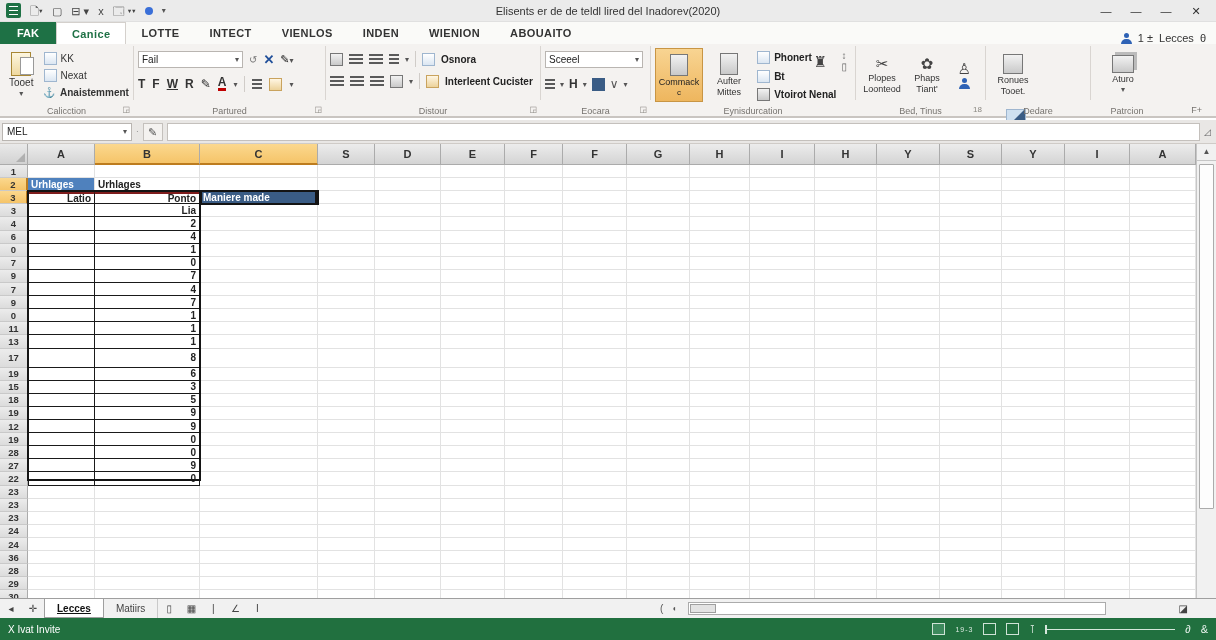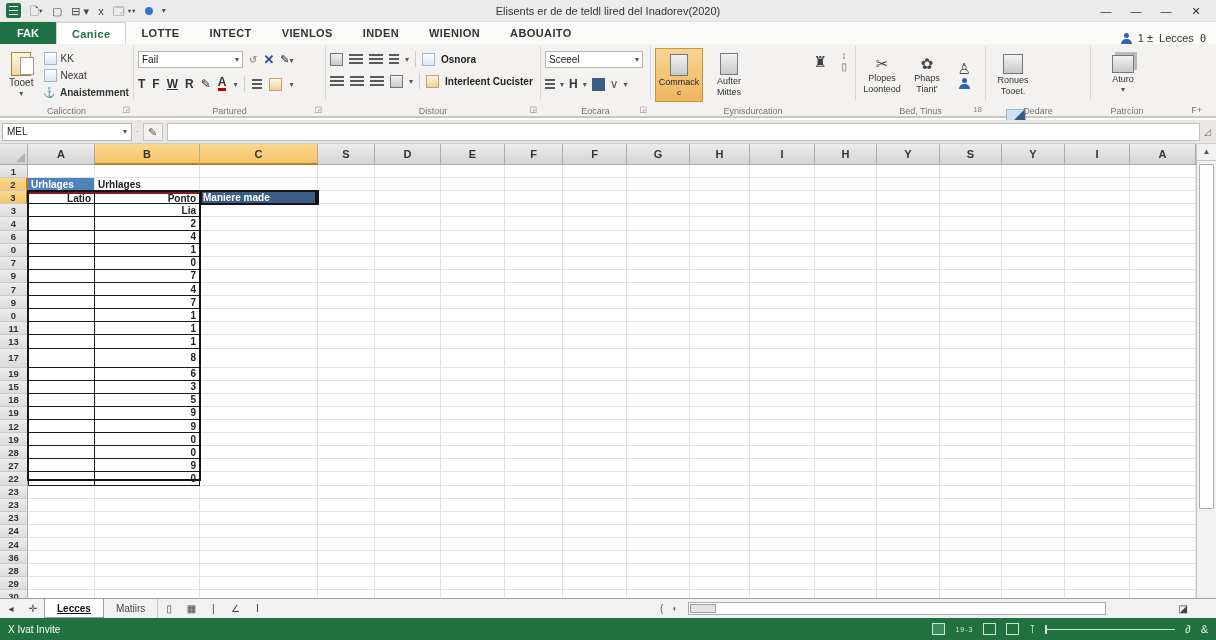--- a/index.html
+++ b/index.html
@@ -253,20 +253,34 @@
     <div class="orangebtn">
       <span class="mi dark" style="width:18px;height:22px"></span>
       <span>Commack</span>
       <span style="font-size:8px">c</span>
     </div>
     <div class="colbtn">
       <span class="mi dark" style="width:18px;height:22px"></span>
       <span>Aufter</span>
       <span>Mittes</span>
     </div>
+    <div class="smcol" style="height:54px">
+      <div class="menuitem">
+          <span class="mi"></span>
+          <b>Phonert</b>
+        </div>
+      <div class="menuitem">
+          <span class="mi"></span>
+          <b>Bt</b>
+        </div>
+      <div class="menuitem">
+          <span class="mi dark"></span>
+          <b>Vtoirot Nenal</b>
+        </div>
+    </div>
     <span class="bigglyph" style="position:absolute;right:28px;top:8px">♜</span>
     <span style="position:absolute;right:8px;top:4px;color:#666;font-size:10px">↕<br>▯</span>
     <div class="glabel">Eynisdurcation</div>
   </div>
 
   <div class="rgroup" style="left:856px;width:130px">
     <div class="colbtn" style="width:44px">
       <span class="bigglyph">✂</span>
       <span>Plopes</span>
       <span>Loonteod</span>

